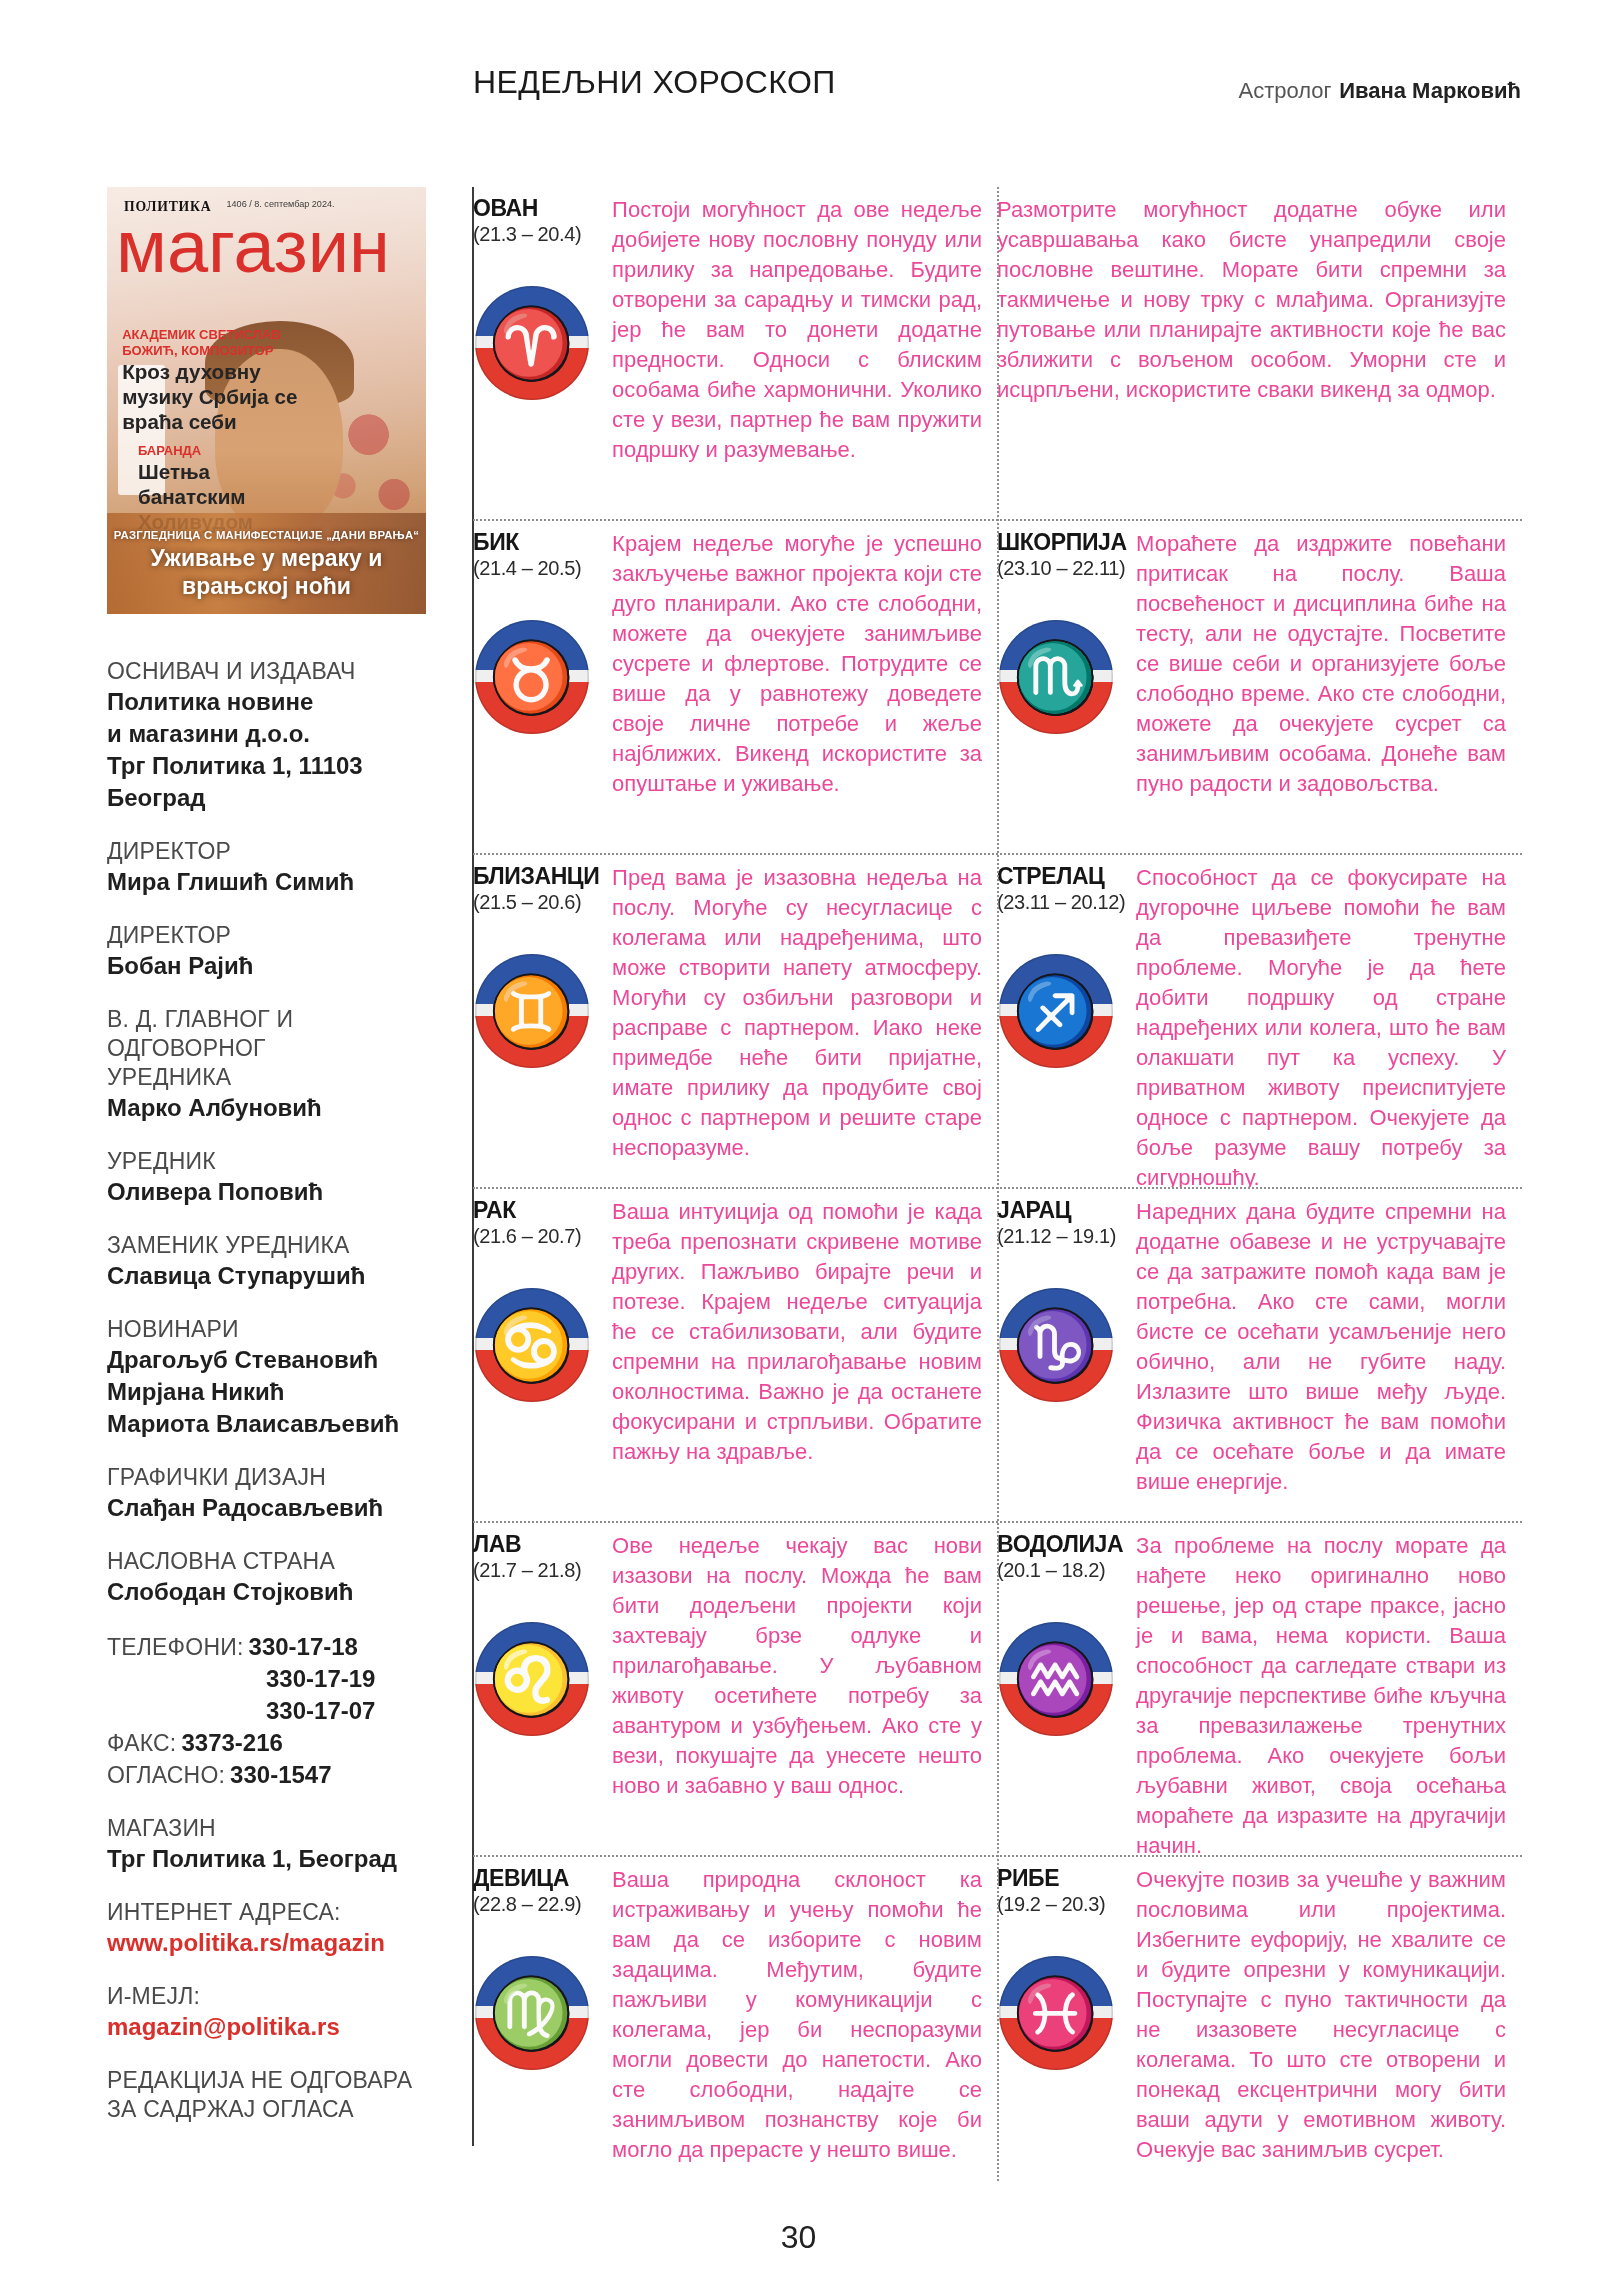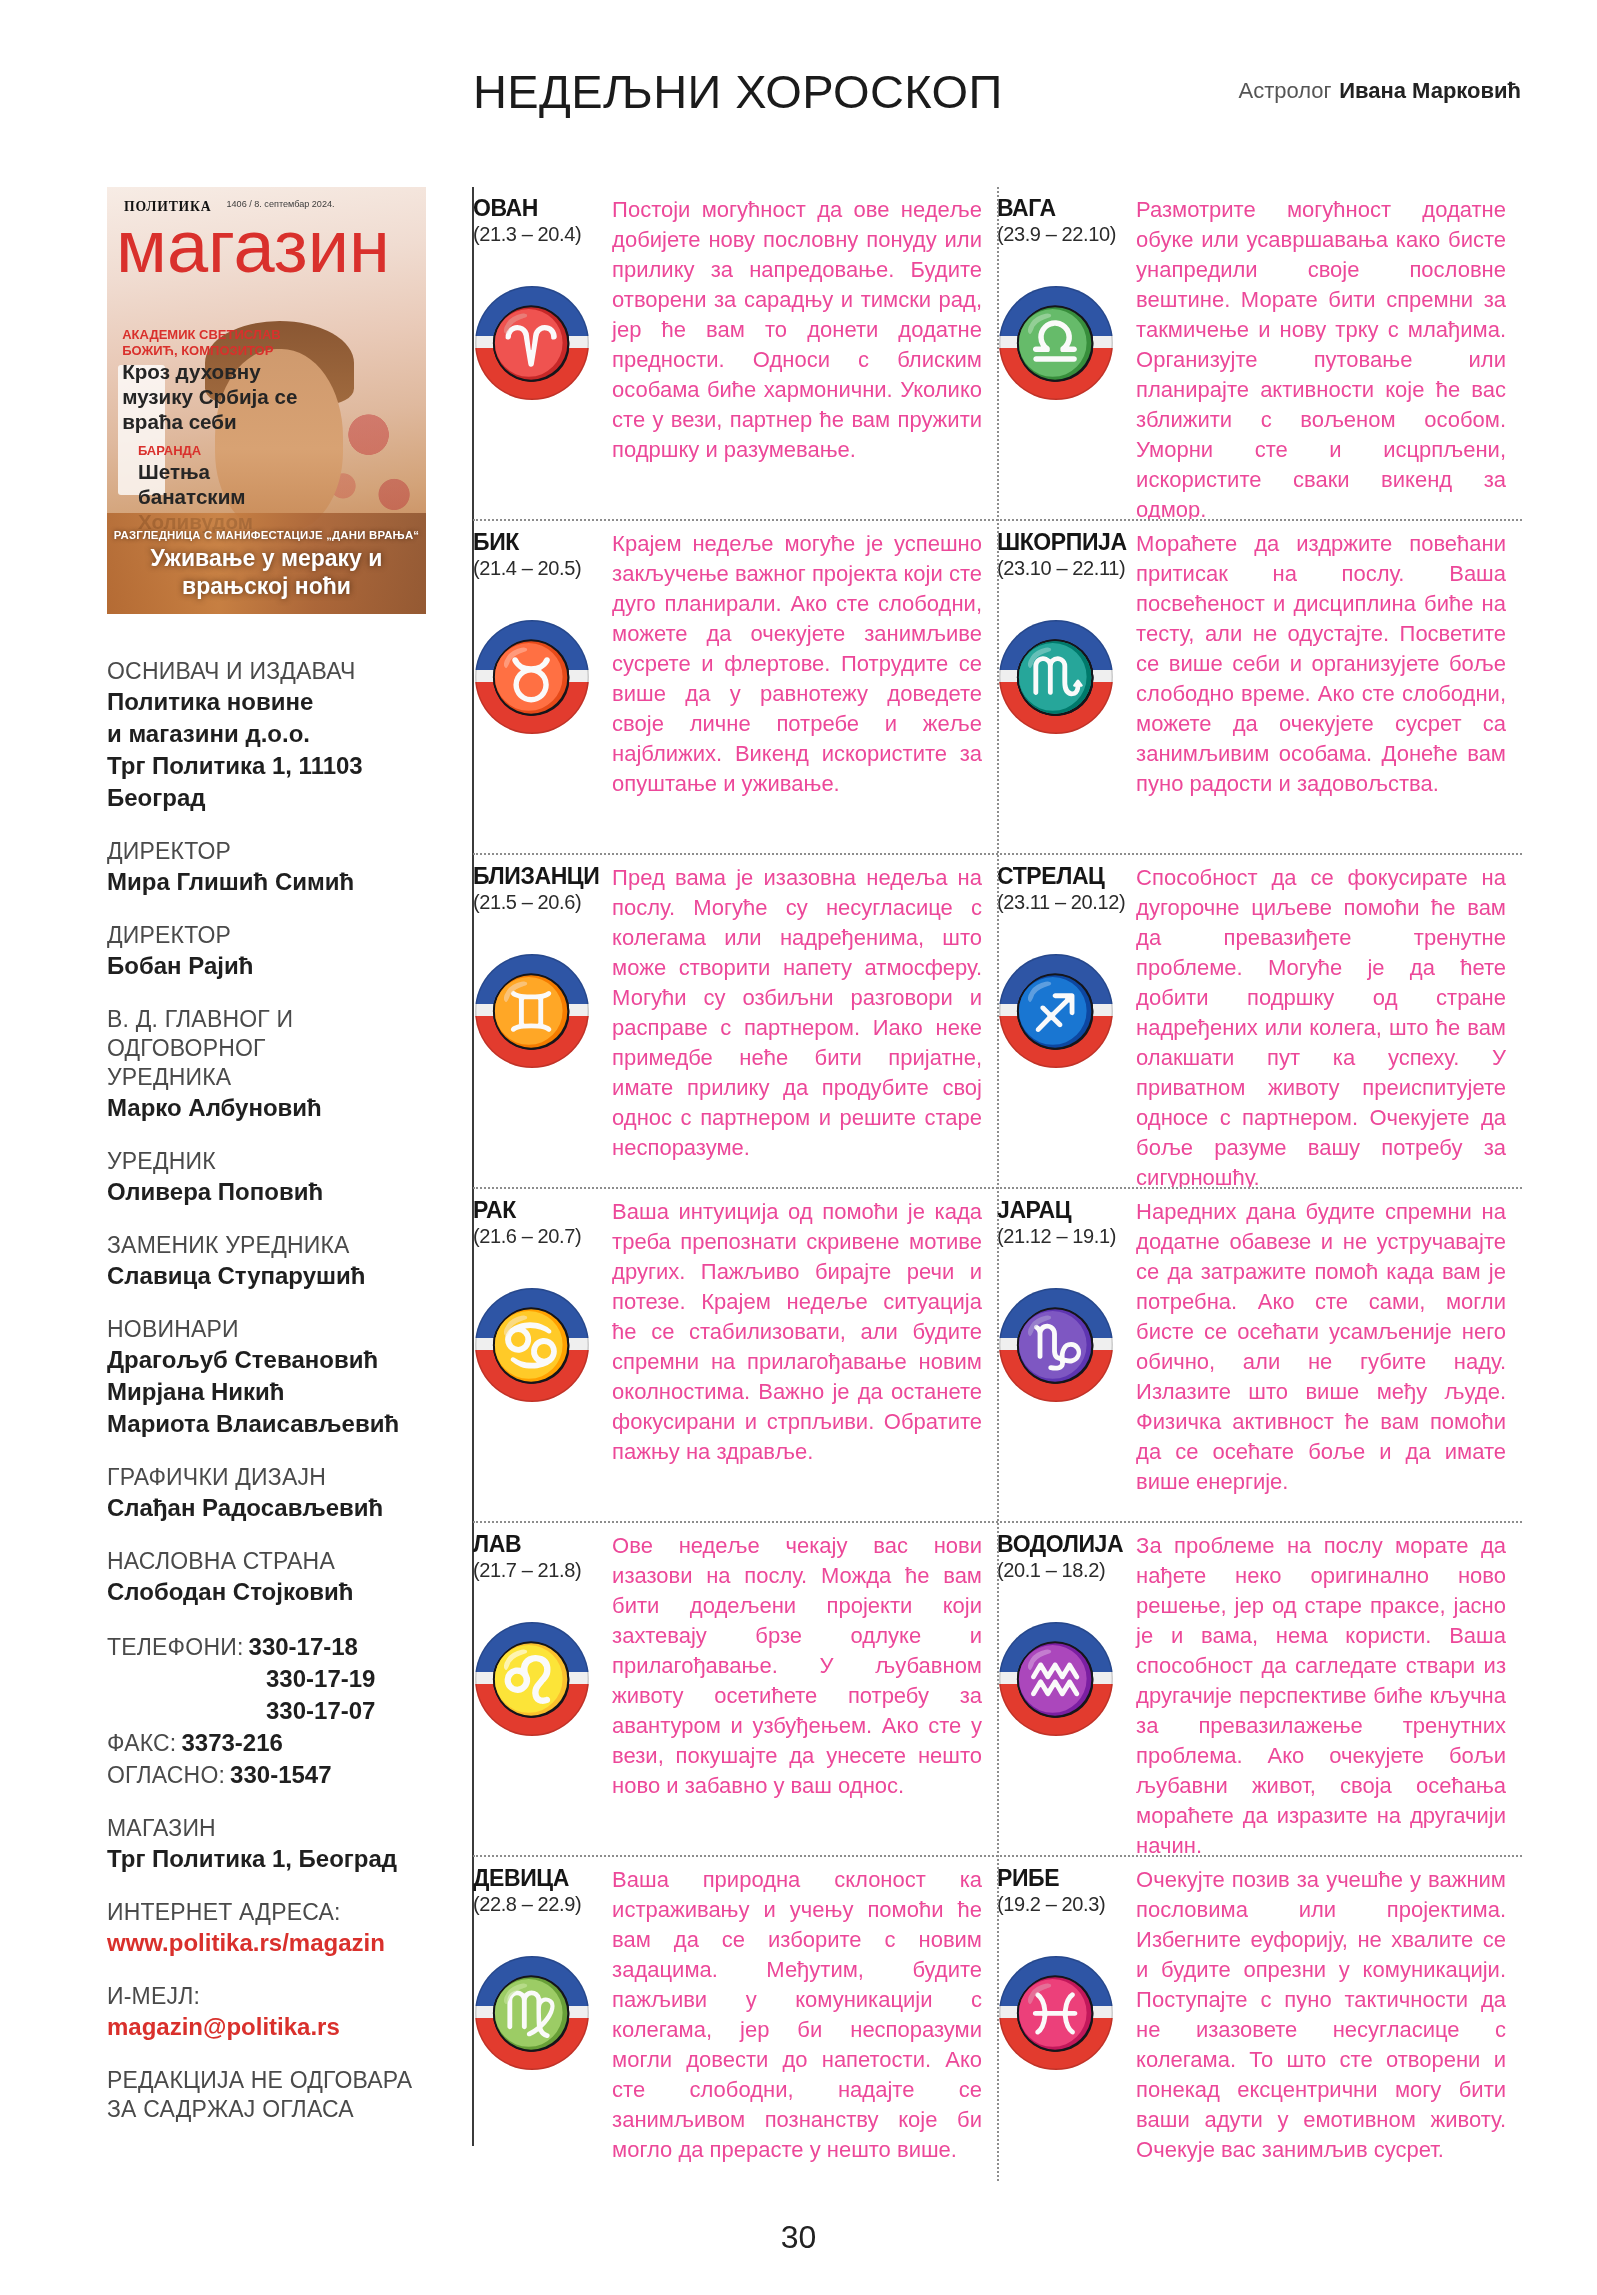--- a/index.html
+++ b/index.html
@@ -4,21 +4,21 @@
 <style>
   html,body{margin:0;padding:0;}
   body{
     width:1597px;height:2295px;position:relative;background:#ffffff;
     font-family:"Liberation Sans",sans-serif;color:#1d1d1d;
     -webkit-font-smoothing:antialiased;
   }
   
   .page-title{
     position:absolute;left:473px;top:64px;
-    font-size:47px;font-weight:400;letter-spacing:0.4px;color:#1b1b1b;
+    font-size:32px;font-weight:400;letter-spacing:0.4px;color:#1b1b1b;
   }
   .astro-credit{
     position:absolute;right:76px;top:78px;font-size:22px;color:#555;
   }
   .astro-credit b{color:#222;font-weight:700;margin-left:7.6px;text-align:center;}
 
   
   .sidebar{
     position:absolute;left:107px;top:187px;width:319px;height:1959px;
     border-right:2.3px solid #3b3b3b;padding-right:46px;
@@ -211,27 +211,20 @@
         <div class="sign-dates">(21.3 – 20.4)</div>
         <div class="sign-icon">
               <span class="glyph">♈</span>
             </div>
       </div>
       <div class="sign-text">Постоји могућност да ове недеље добијете нову пословну понуду или прилику за напредовање. Будите отворени за сарадњу и тимски рад, јер ће вам то донети додатне предности. Односи с блиским особама биће хармонични. Уколико сте у вези, партнер ће вам пружити подршку и разумевање.</div>
     </div>
       </div>
     <div class="cell">
         <div class="sign">
-      <div class="sign-head">
-        <div class="sign-name">ВАГА</div>
-        <div class="sign-dates">(23.9 – 22.10)</div>
-        <div class="sign-icon">
-              <span class="glyph">♎</span>
-            </div>
-      </div>
       <div class="sign-text">Размотрите могућност додатне обуке или усавршавања како бисте унапредили своје пословне вештине. Морате бити спремни за такмичење и нову трку с млађима. Организујте путовање или планирајте активности које ће вас зближити с вољеном особом. Уморни сте и исцрпљени, искористите сваки викенд за одмор.</div>
     </div>
       </div>
   </div>
 
   <div class="row divided">
     <div class="cell">
         <div class="sign">
       <div class="sign-head">
         <div class="sign-name">БИК</div>

